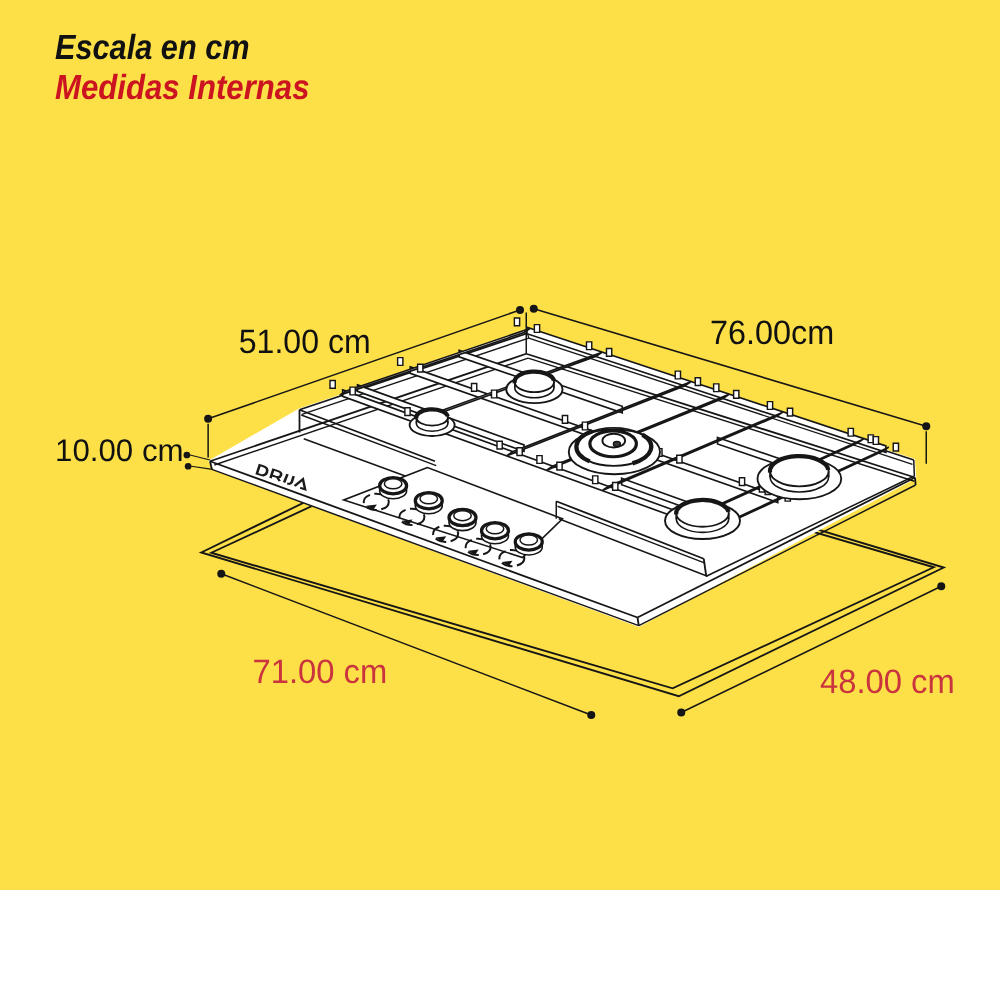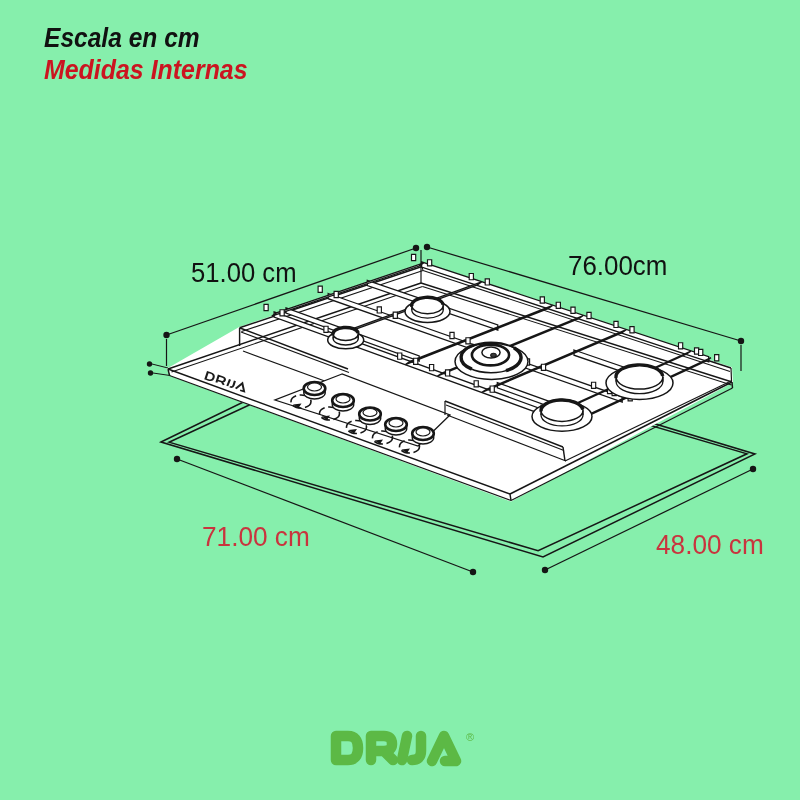--- a/index.html
+++ b/index.html
@@ -1,16 +1,16 @@
 <!DOCTYPE html>
 <html><head>
 <meta charset="utf-8">
 <style>
   html,body { margin:0; padding:0; background:#ffffff; }
-  #page { position:relative; width:800px; height:800px; background:#86efac;
+  #page { position:relative; width:800px; height:712px; background:#fde047;
           font-family:"Liberation Sans", sans-serif; overflow:hidden; }
   .t1 { position:absolute; left:44px; top:24px; font-size:28px; font-weight:bold;
         font-style:italic; color:#111111; line-height:1; transform:scaleX(0.877);
         transform-origin:0 0; }
   .t2 { position:absolute; left:44px; top:56px; font-size:28px; font-weight:bold;
         font-style:italic; color:#cb1420; line-height:1; transform:scaleX(0.89);
         transform-origin:0 0; }
   .dim { position:absolute; font-size:27px; color:#111; white-space:nowrap;
          line-height:1; transform:scaleX(0.85); transform-origin:0 0; }
   .dimr { position:absolute; font-size:27px; color:#c9343e; white-space:nowrap;
@@ -183,20 +183,21 @@
 <line x1="153.0" y1="373.0" x2="170.0" y2="375.5" stroke="#161616" stroke-width="1.0"></line>
 <line x1="177.0" y1="459.0" x2="473.0" y2="572.0" stroke="#161616" stroke-width="1.25"></line>
 <circle cx="177.0" cy="459.0" r="3.2" fill="#151515"></circle>
 <circle cx="473.0" cy="572.0" r="3.2" fill="#151515"></circle>
 <line x1="545.0" y1="570.0" x2="753.0" y2="469.0" stroke="#161616" stroke-width="1.25"></line>
 <circle cx="545.0" cy="570.0" r="3.2" fill="#151515"></circle>
 <circle cx="753.0" cy="469.0" r="3.2" fill="#151515"></circle>
   </svg>
   <div class="dim" style="left:191px;top:260px;transform:scaleX(0.95);">51.00 cm</div>
   <div class="dim" style="left:568px;top:253px;transform:scaleX(0.96);">76.00cm</div>
+  <div class="dim" style="left:44px;top:349px;font-size:25px;transform:scaleX(1.0);">10.00 cm</div>
   <div class="dimr" style="left:202px;top:524px;transform:scaleX(0.97);">71.00 cm</div>
   <div class="dimr" style="left:656px;top:532px;transform:scaleX(0.97);">48.00 cm</div>
   <svg width="170" height="50" viewBox="0 0 170 50" style="position:absolute;left:322px;top:725px">
     <g fill="none" stroke="#5cb945" stroke-width="10.5" stroke-linejoin="round" stroke-linecap="round">
       <path d="M14,11 L26,11 Q36,11 36,23 Q36,35 26,35 L14,35 Z"></path>
       <path d="M49,35 L49,11 L62,11 Q70,11 70,19 Q70,26 62,26 L55,26 M62,26 L71,35"></path>
       <path d="M85,11 L80,35"></path>
       <path d="M99,11 L99,26 Q99,35 90,35"></path>
       <path d="M110,36 L122,11 L134,36 L123,36"></path>
     </g>

